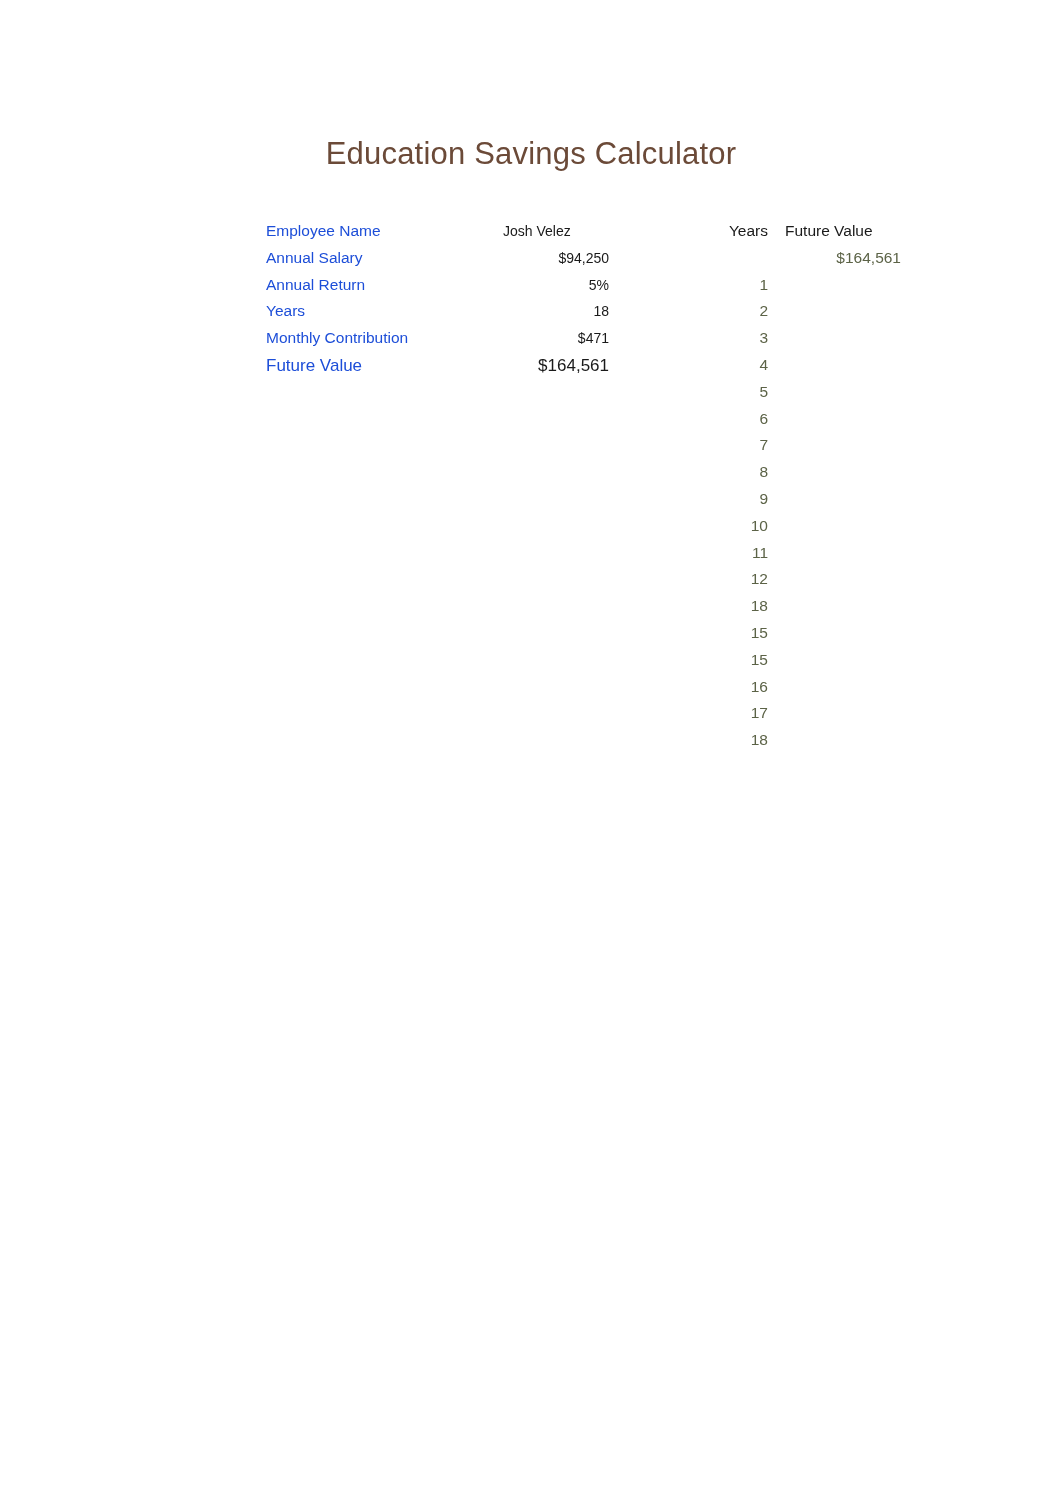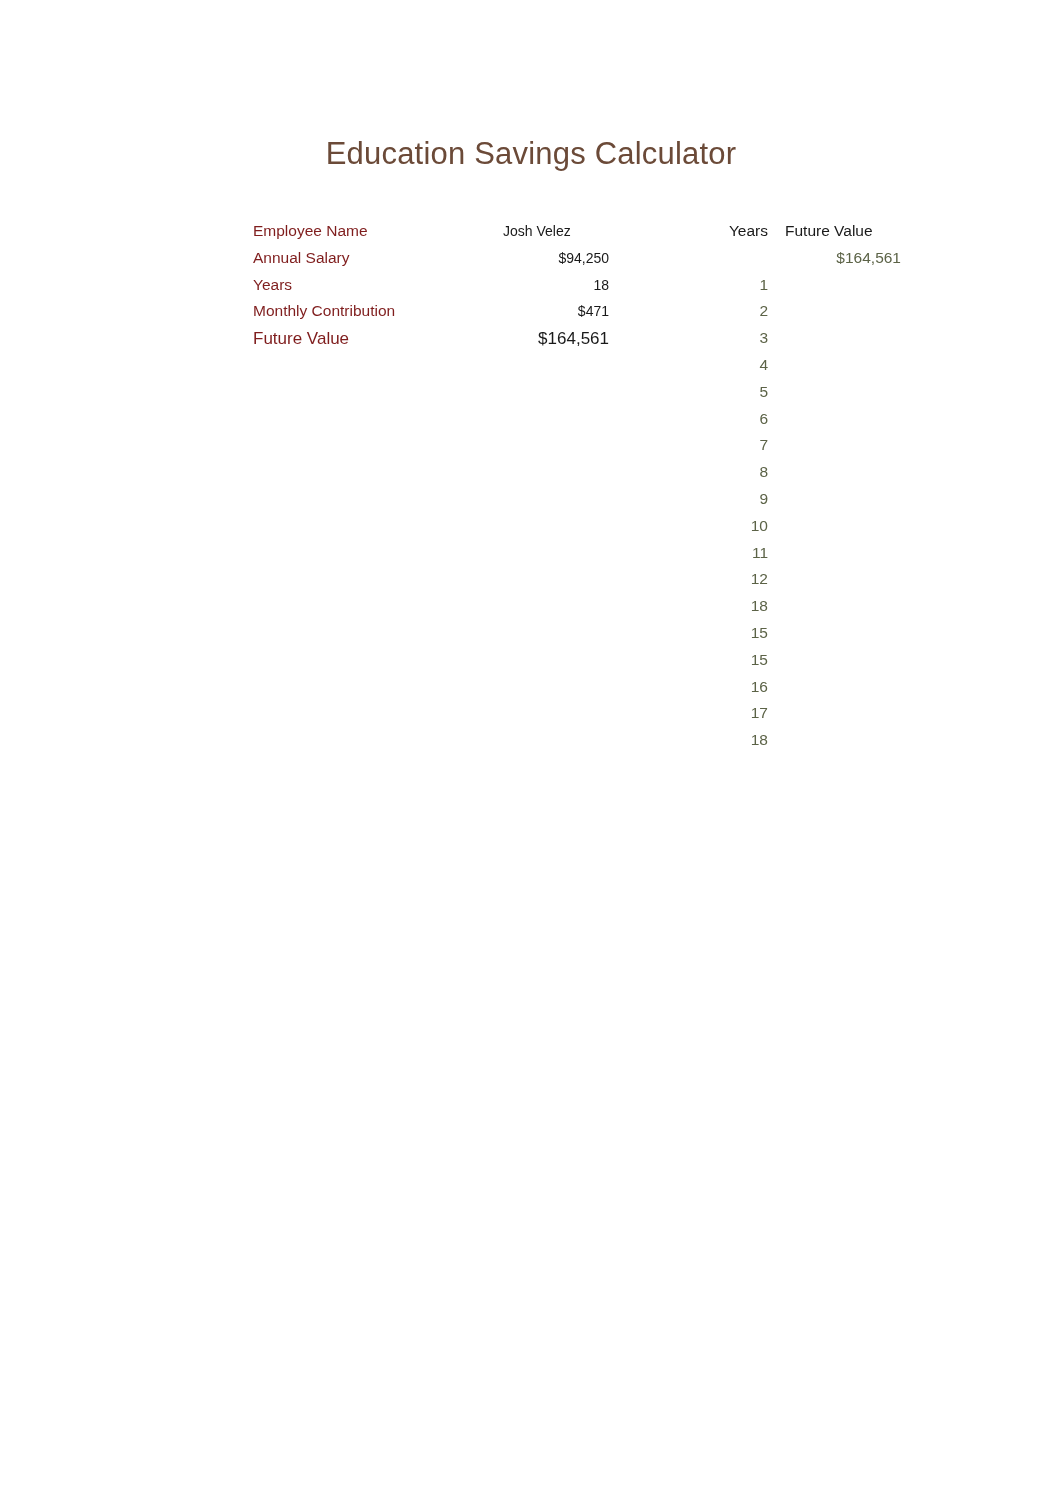--- a/index.html
+++ b/index.html
@@ -39,25 +39,25 @@
   }
   .param-row {
     position: relative;
     height: 26.8px;
   }
   .param-row.emphasis {
     height: 30px;
   }
   .param-label {
     position: absolute;
-    left: 4px;
-    top: 0;
-    font-size: 15.5px;
-    line-height: 22px;
-    color: #7f1d1d;
+    left: 17px;
+    top: 0;
+    font-size: 15.5px;
+    line-height: 22px;
+    color: #1d4ed8;
     white-space: nowrap;
   }
   .param-value {
     position: absolute;
     right: 0;
     top: 0;
     font-size: 14px;
     line-height: 22px;
     color: #1a1a1a;
     white-space: nowrap;
@@ -153,20 +153,24 @@
 <div id="sheet-title">Education Savings Calculator</div>
 
 <div id="params">
     <div class="param-row">
       <div class="param-label">Employee Name</div>
       <div class="param-value left-align">Josh Velez</div>
     </div>
     <div class="param-row">
       <div class="param-label">Annual Salary</div>
       <div class="param-value">$94,250</div>
+    </div>
+    <div class="param-row">
+      <div class="param-label">Annual Return</div>
+      <div class="param-value">5%</div>
     </div>
     <div class="param-row">
       <div class="param-label">Years</div>
       <div class="param-value">18</div>
     </div>
     <div class="param-row">
       <div class="param-label">Monthly Contribution</div>
       <div class="param-value">$471</div>
     </div>
     <div class="param-row emphasis">

